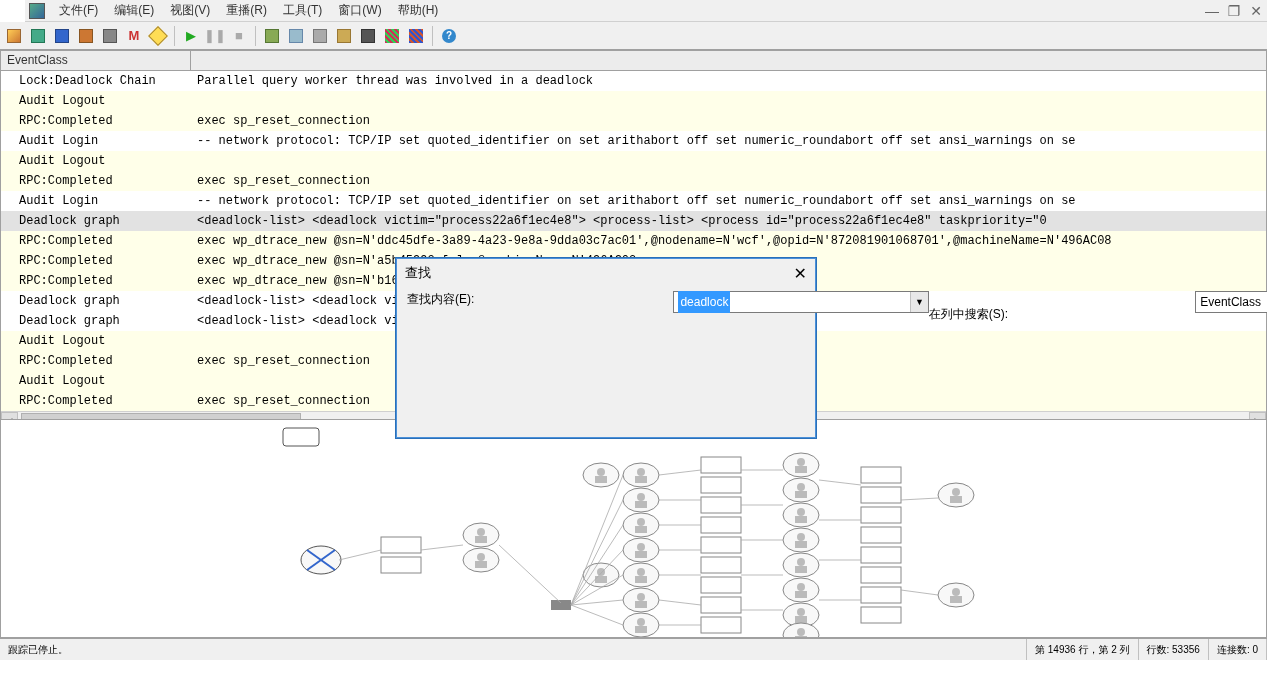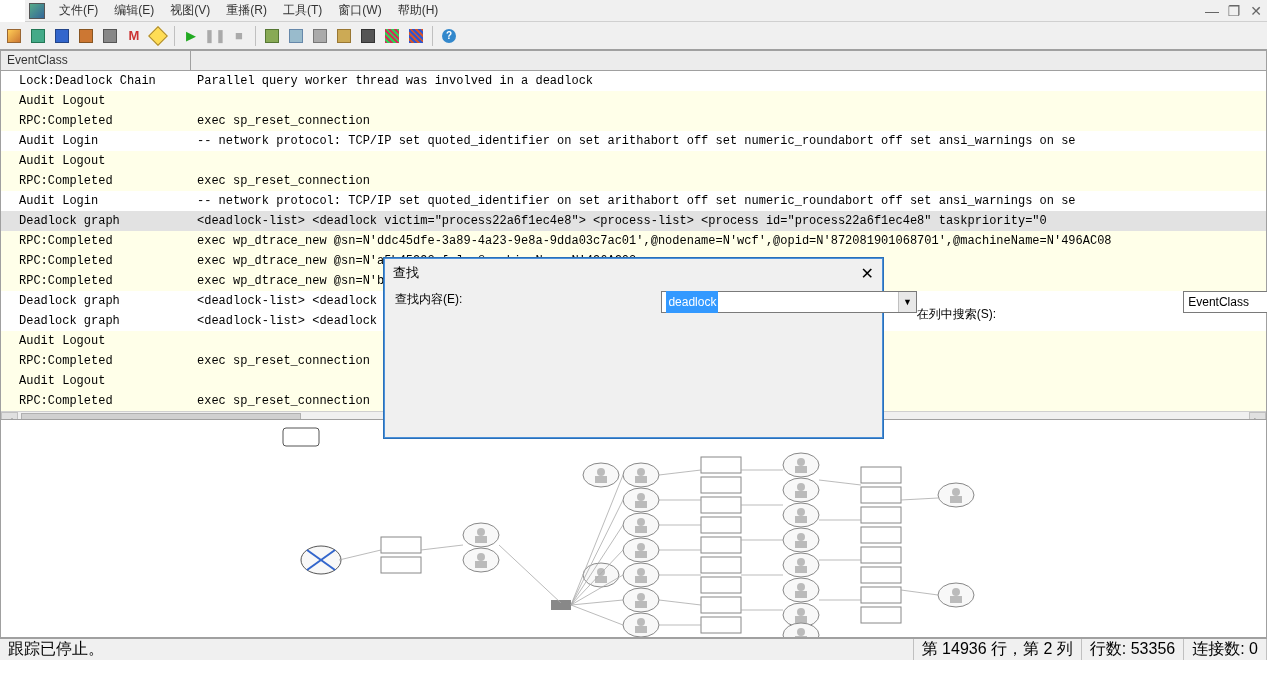--- a/index.html
+++ b/index.html
@@ -25,24 +25,24 @@
 .grid-row .cell { padding: 1px 6px; white-space: nowrap; overflow: hidden; }
 .grid-row .cell.ce { width: 190px; flex: 0 0 190px; padding-left: 18px; }
 .grid-row .cell.ct { flex: 1; }
 .hscroll { height: 17px; background: #f0f0f0; border-top: 1px solid #d0d0d0; position: relative; }
 .hscroll .arrow { position: absolute; width: 17px; height: 17px; background: #e0e0e0; border: 1px solid #c0c0c0; display: flex; align-items: center; justify-content: center; font-size: 10px; color: #555; }
 .hscroll .arrow.l { left: 0; }
 .hscroll .arrow.r { right: 0; }
 .hscroll .thumb { position: absolute; left: 20px; width: 280px; height: 15px; top: 1px; background: #d0d0d0; border: 1px solid #b0b0b0; }
 .diagram-area { height: 218px; background: #fff; border: 1px solid #a0a0a0; border-top: none; overflow: auto; position: relative; }
 .diagram-area svg { width: 1000px; height: 218px; }
-.statusbar { height: 22px; background: #f0f0f0; border-top: 1px solid #a0a0a0; display: flex; align-items: flex-end; font-size: 16px; }
+.statusbar { height: 22px; background: #f0f0f0; border-top: 1px solid #a0a0a0; display: flex; align-items: flex-end; font-size: 10px; }
 .statusbar .st-cell { padding: 2px 8px; border-right: 1px solid #c0c0c0; height: 100%; display: flex; align-items: center; }
 .statusbar .st-main { flex: 1; }
-.dialog { position: absolute; top: 258px; left: 384px; width: 499px; background: #f0f0f0; border: 1px solid #4a90d9; box-shadow: 0 0 0 1px #2a70b9; z-index: 100; }
+.dialog { position: absolute; top: 258px; left: 396px; width: 420px; background: #f0f0f0; border: 1px solid #4a90d9; box-shadow: 0 0 0 1px #2a70b9; z-index: 100; }
 .dialog .dlg-title { height: 28px; display: flex; align-items: center; padding: 0 8px; font-size: 13px; }
 .dialog .dlg-title .close { margin-left: auto; font-size: 16px; cursor: default; }
 .dialog .dlg-body { padding: 4px 10px 10px 10px; }
 .dialog .lbl { width: 280px; font-size: 12px; margin-bottom: 4px; }
 .dialog .combo { width: 268px; height: 22px; border: 1px solid #7a7a7a; background: #fff; display: flex; align-items: center; padding: 0 4px; position: relative; }
 .dialog .combo .sel-text { background: #3399ff; color: #fff; padding: 4px 2px; }
 .dialog .combo .dd { position: absolute; right: 0; top: 0; width: 18px; height: 20px; border-left: 1px solid #c0c0c0; background: #e8e8e8; display: flex; align-items: center; justify-content: center; font-size: 9px; }
 .dialog .btn { width: 100px; height: 24px; background: #e1e1e1; border: 1px solid #adadad; margin-left: 10px; font-size: 12px; display: flex; align-items: center; justify-content: center; }
 .dialog .btn.primary { border: 1px solid #2a70b9; background: #e5f1fb; }
 .dialog .left-col { display: flex; flex-direction: row; }

